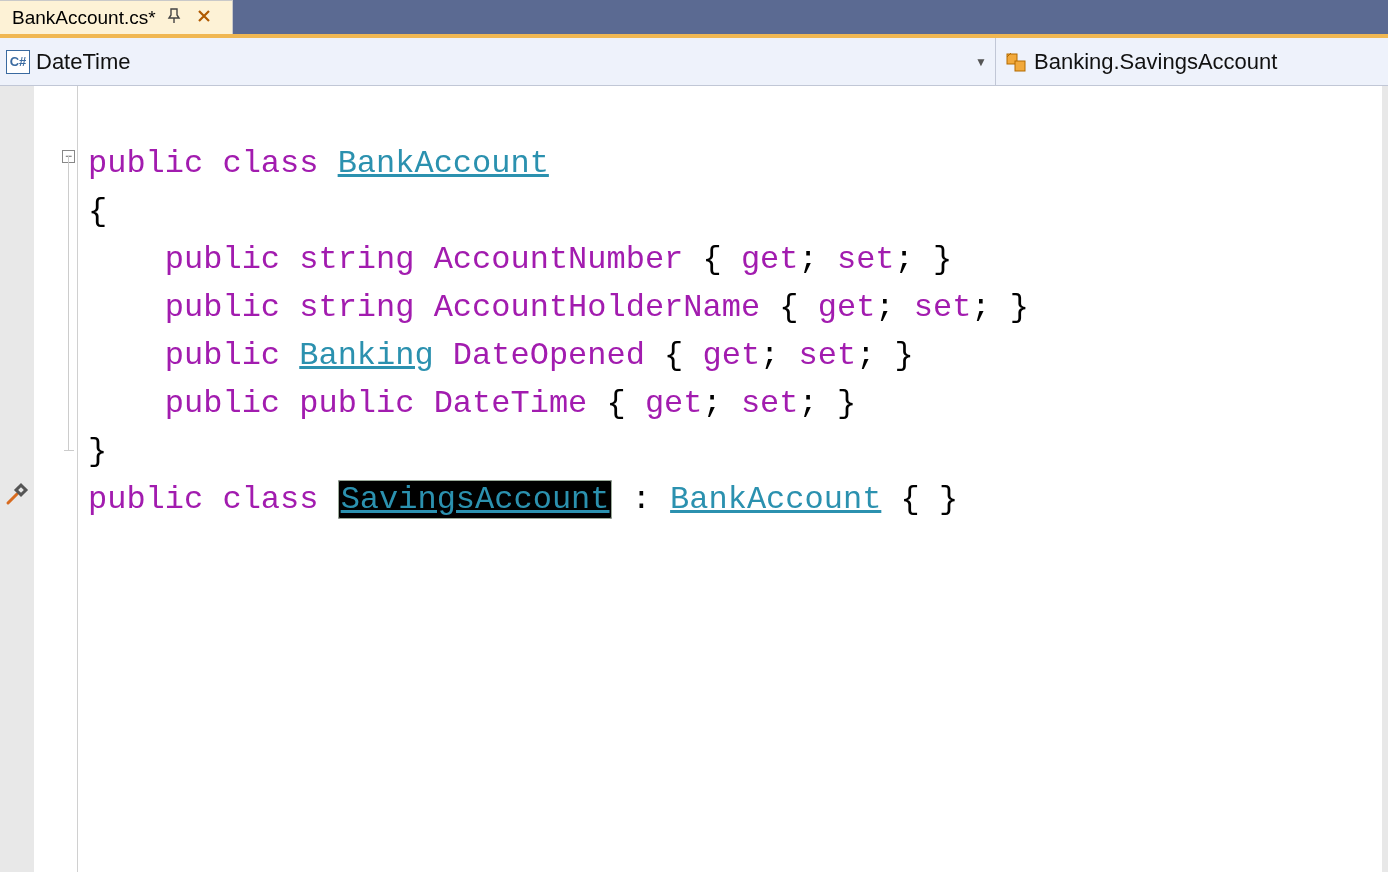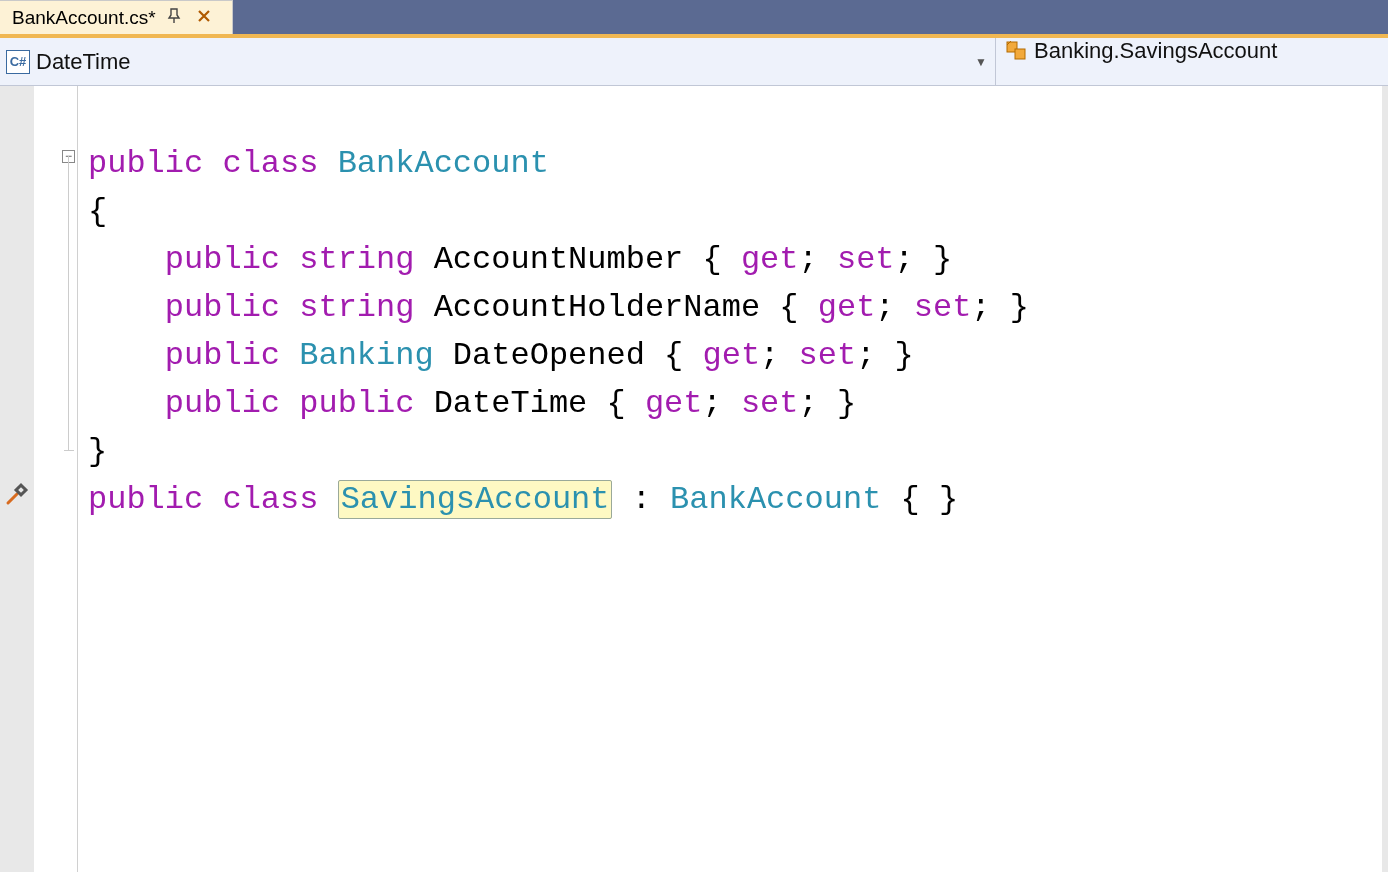--- a/index.html
+++ b/index.html
@@ -54,20 +54,21 @@
     position: absolute;
     right: 8px;
     top: 50%;
     transform: translateY(-50%);
     color: #555;
     font-size: 12px;
   }
   .nav-right {
     width: 392px;
     display: flex;
+    align-items: center;
     padding-left: 8px;
     gap: 6px;
   }
   .nav-text { font-size: 22px; color: #111; }
 
   .csharp-icon {
     width: 24px; height: 24px;
     border: 1.5px solid #3a6aa0;
     display: inline-flex;
     align-items: center;
@@ -107,25 +108,25 @@
     position: relative;
     font-family: Consolas, "Courier New", monospace;
     font-size: 32px;
     line-height: 48px;
     padding-top: 54px;
     padding-left: 10px;
     white-space: pre;
   }
 
   .kw   { color: #a21caf; }
-  .type { color: #2b91af; }
-  .ident{ color: #000000; }
+  .type { color: #2b91af; text-decoration: underline; }
+  .ident{ color: #a21caf; }
   .punct{ color: #000; }
   .highlight {
-    background: #fef9c3;
+    background: #000000;
     border: 1px solid #9aa999;
     padding: 0 2px;
     border-radius: 2px;
   }
 
   .fold-box {
     position: absolute;
     left: 28px;
     width: 13px; height: 13px;
     border: 1px solid #888;

